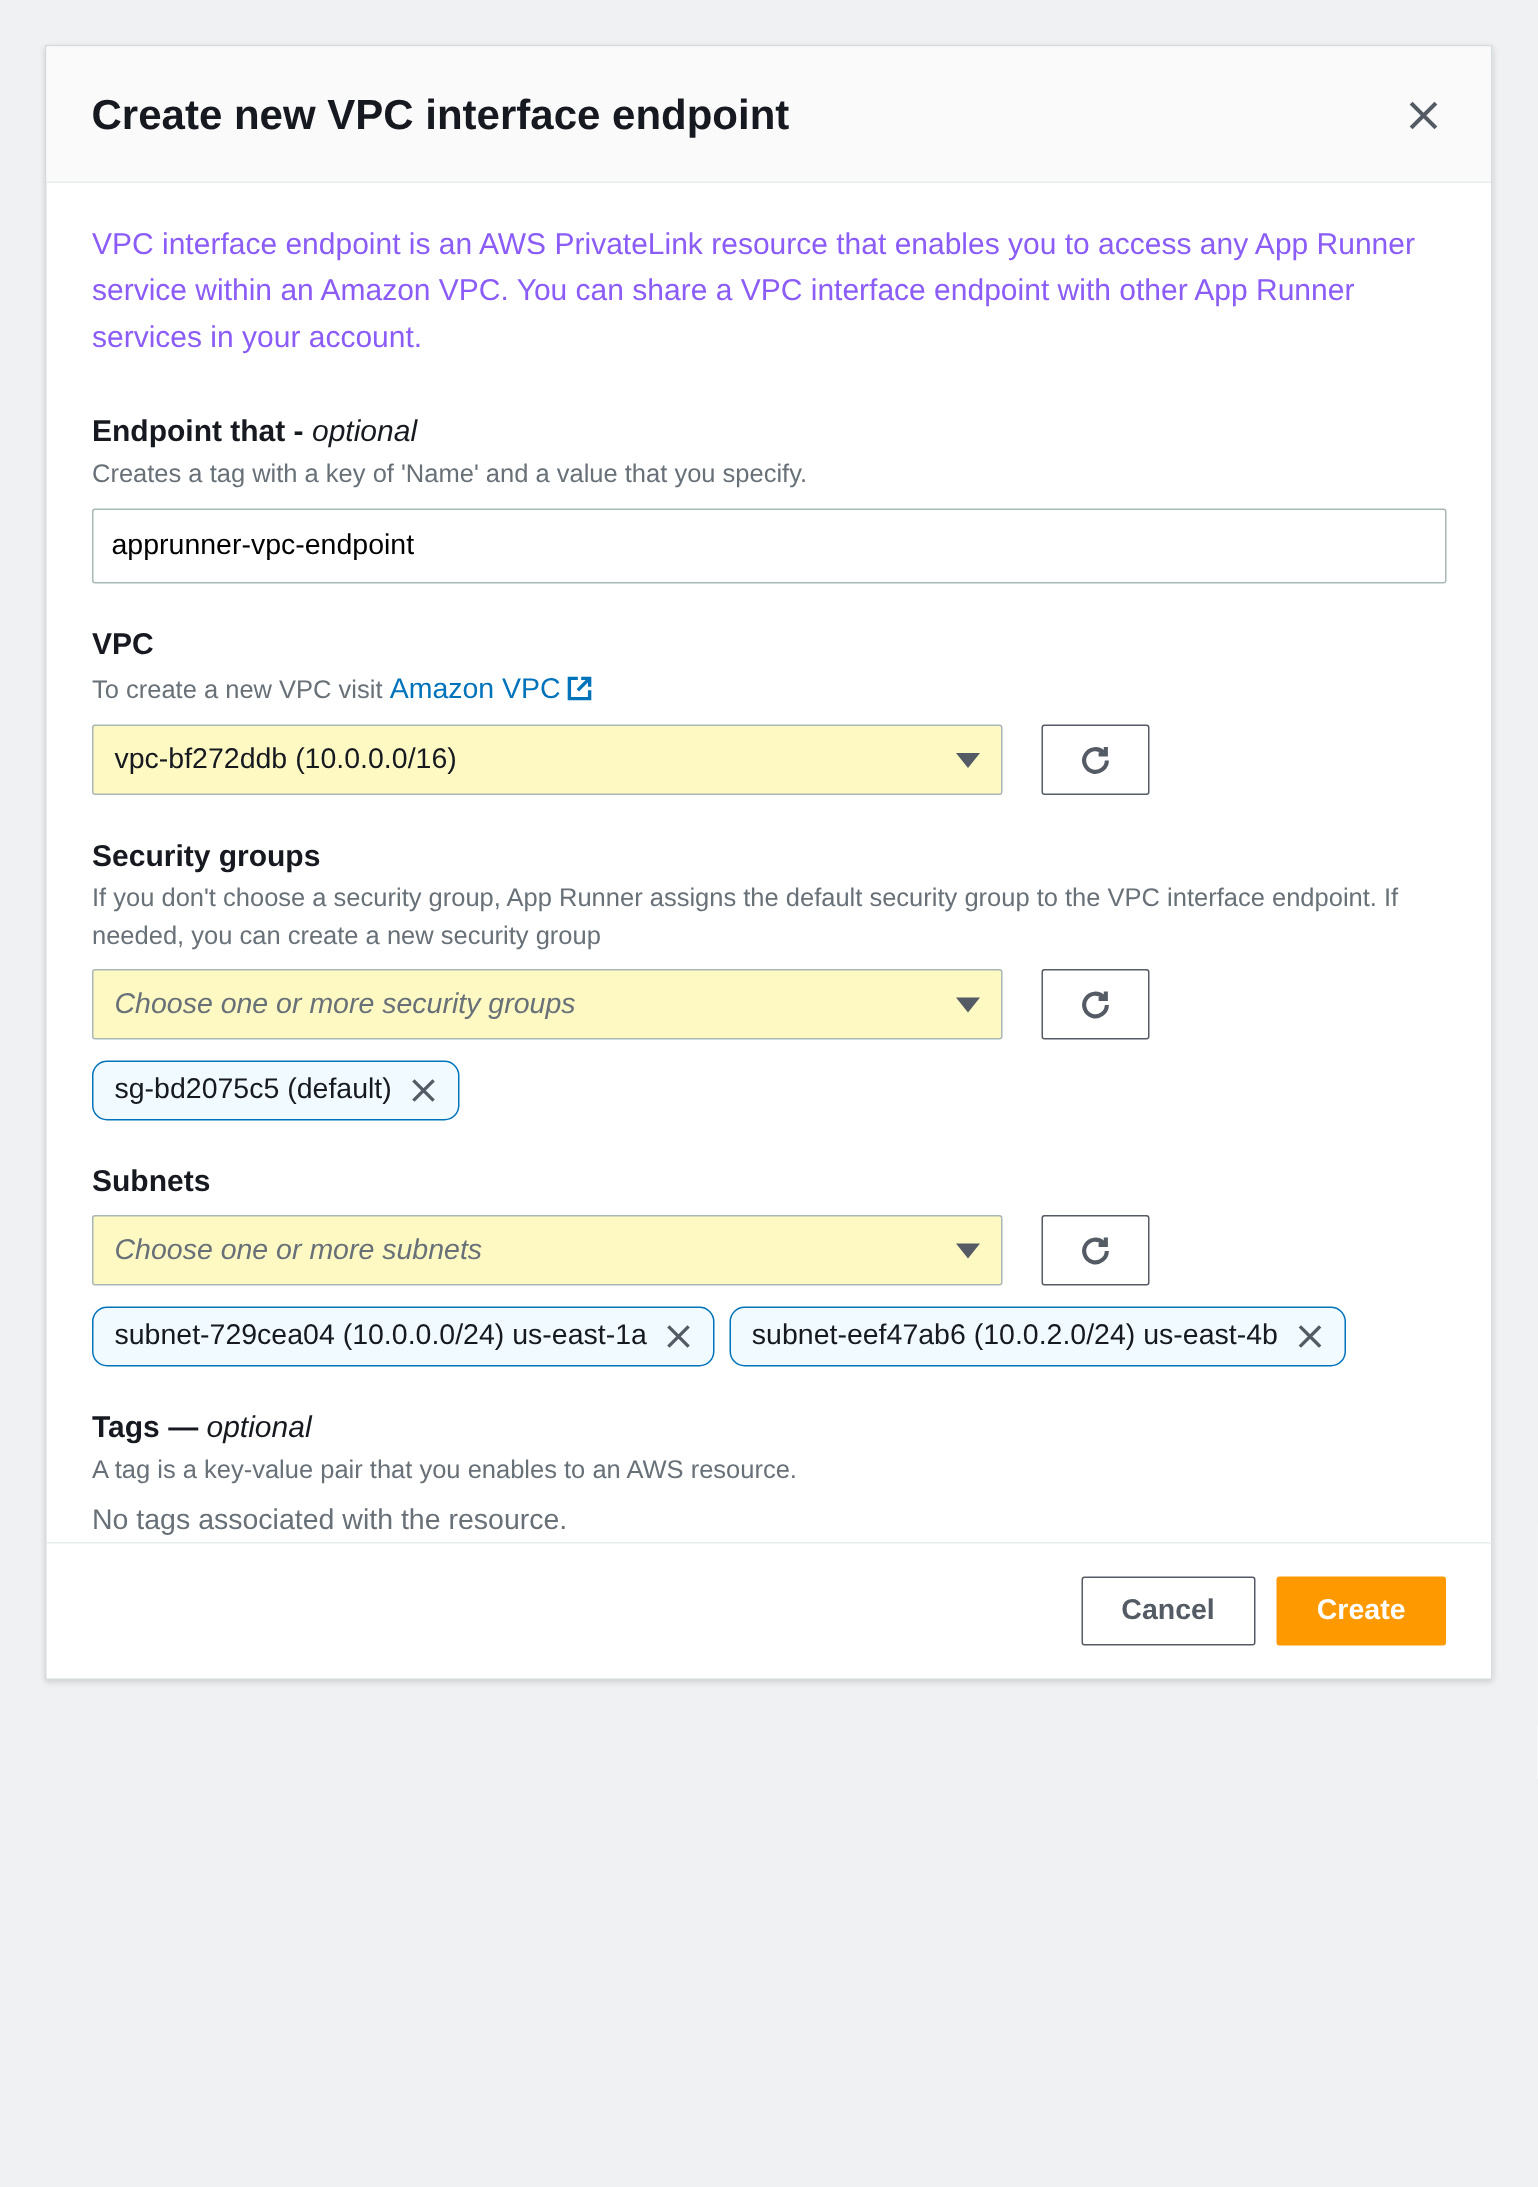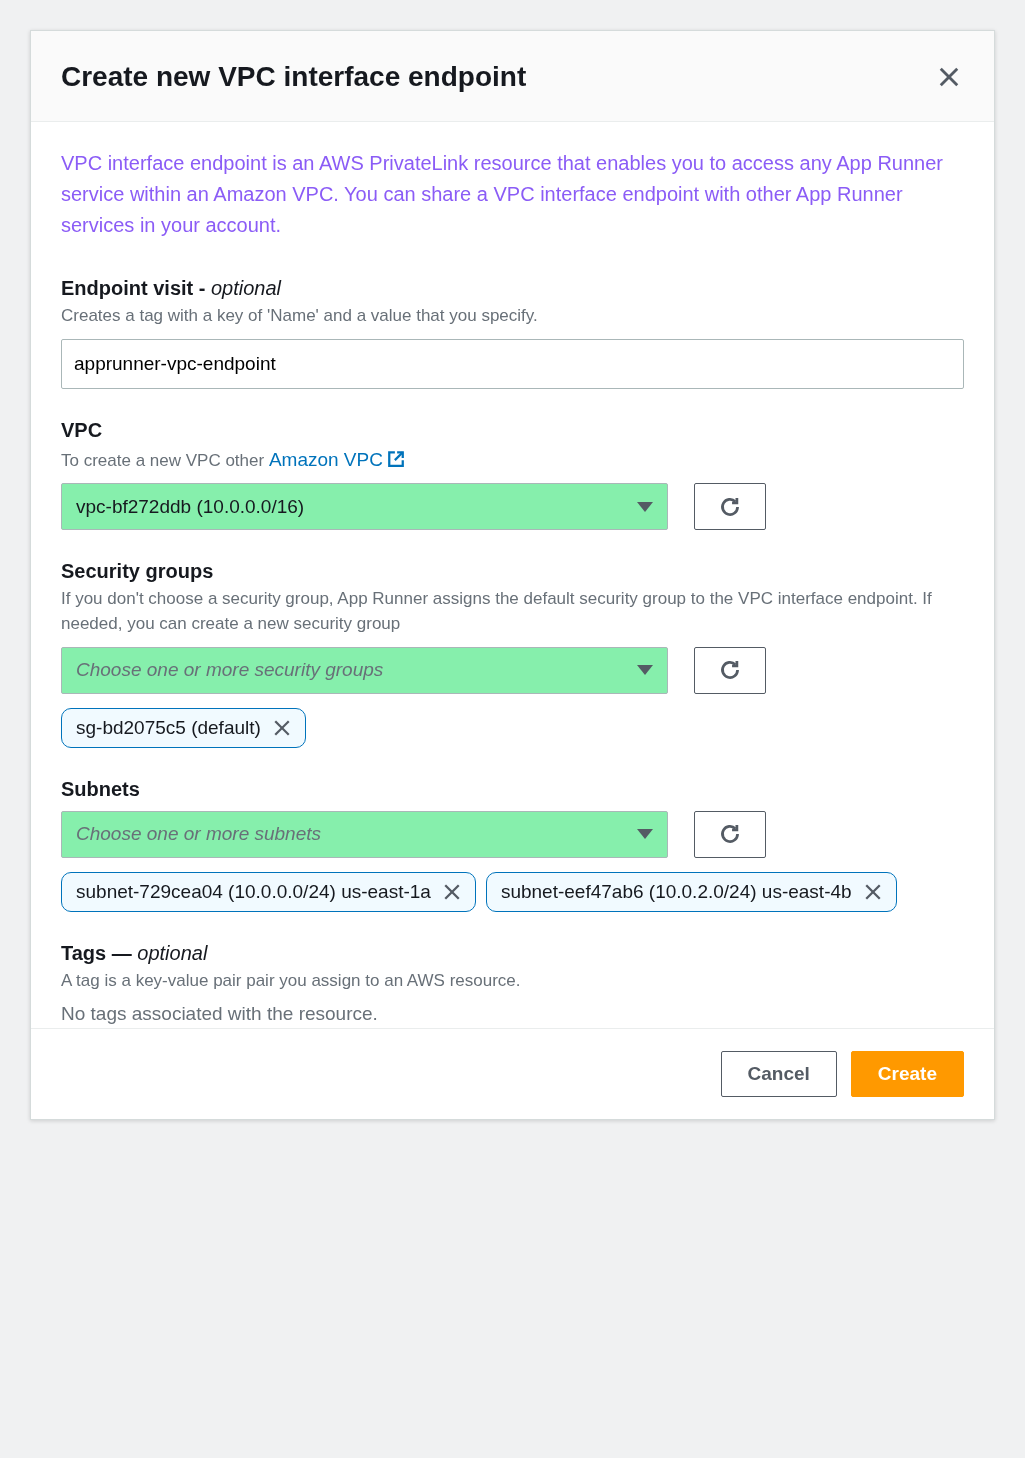--- a/index.html
+++ b/index.html
@@ -104,21 +104,21 @@
   .select-box {
     flex: 0 0 607px;
     height: 47px;
     border: 1px solid #aab7b8;
     border-radius: 2px;
     display: flex;
     align-items: center;
     justify-content: space-between;
     padding: 0 14px;
     cursor: pointer;
-    background: #86efac;
+    background: #fef9c3;
   }
   .select-value {
     font-size: 19px;
     color: #16191f;
   }
   .select-placeholder {
     font-size: 19px;
     font-style: italic;
     color: #687078;
   }
@@ -229,30 +229,30 @@
         </span>
       </button>
     </div>
 
     <div class="modal-body">
 
       <div class="intro">VPC interface endpoint is an AWS PrivateLink resource that enables you to access any App Runner service within an Amazon VPC. You can share a VPC interface endpoint with other App Runner services in your account.</div>
 
       <div class="field">
         <div class="field-label">
-          <span>Endpoint visit - </span><span class="optional">optional</span>
+          <span>Endpoint that - </span><span class="optional">optional</span>
         </div>
         <div class="field-desc">Creates a tag with a key of 'Name' and a value that you specify.</div>
         <input type="text" class="text-input" value="apprunner-vpc-endpoint" style="">
       </div>
 
       <div class="field">
         <div class="field-label">VPC</div>
         <div class="field-desc">
-          <span>To create a new VPC other </span>
+          <span>To create a new VPC visit </span>
           <span class="link">
             <span>Amazon VPC</span>
             <span>
               <svg width="18" height="18" viewBox="0 0 16 16" fill="none" stroke="#0073bb" stroke-width="2">
                 <path d="M7 2H2v12h12V9"></path>
                   <path d="M9 2h5v5"></path>
                   <path d="M14 2L7 9"></path>
               </svg>
             </span>
           </span>
@@ -338,21 +338,21 @@
               </svg>
             </span>
           </div>
         </div>
       </div>
 
       <div class="field" style="margin-bottom:10px">
         <div class="field-label">
           <span>Tags — </span><span class="optional">optional</span>
         </div>
-        <div class="field-desc">A tag is a key-value pair pair you assign to an AWS resource.</div>
+        <div class="field-desc">A tag is a key-value pair that you enables to an AWS resource.</div>
         <div class="no-tags">No tags associated with the resource.</div>
         <button class="add-tag-btn">Add new tag</button>
         <div class="tag-limit">You can add 50 more tags.</div>
       </div>
 
     </div>
 
     <div class="modal-footer">
       <button class="btn btn-secondary">Cancel</button>
       <button class="btn btn-primary">Create</button>

